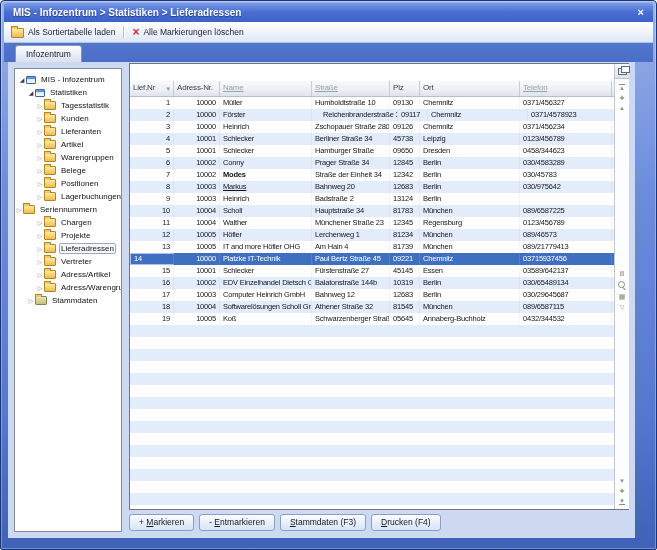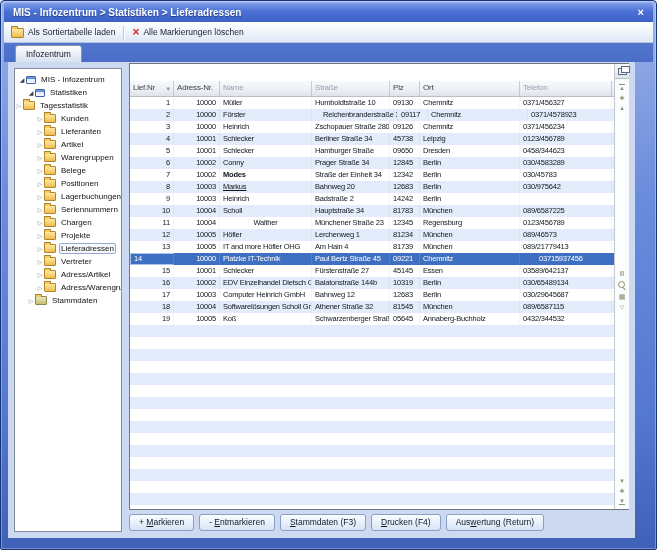--- a/index.html
+++ b/index.html
@@ -50,21 +50,21 @@
   .tree-label { padding:1px 2px; }
   .tree-item.selected .tree-label { border:1px solid #98a8c8; border-radius:2px; background:#f6f9fd; padding:0 1px; }
 
   .gridwrap { position:absolute; left:121px; top:1px; width:500px; height:447px; background:#fff;
     border:1px solid #70767f; box-sizing:border-box; display:flex; }
   .grid-main { width:484px; flex:none; display:flex; flex-direction:column; overflow:hidden; }
   .grid-header { display:flex; height:15px; flex:none;
     background:linear-gradient(180deg,#f8f9fb 0%, #eceff4 60%, #dfe3ea 100%); border-bottom:1px solid #b9bec8;margin-top:17px; }
   .gh-cell { box-sizing:border-box; border-right:1px solid #c6cad2; font-size:8px; line-height:14px;
     padding:0 3px; color:#3c3f46; overflow:hidden; white-space:nowrap; position:relative; flex:none; letter-spacing:-0.2px; }
-  .gh-cell.muted { color:#9ba1ab; }
+  .gh-cell.muted { color:#9ba1ab;text-decoration:underline; }
   .sort-glyph { position:absolute; right:2px; top:1px; font-size:6px; color:#8c99aa; }
 
   .g-row { display:flex; height:12px; flex:none; background:#fff; }
   .g-row.alt { background:#e2ecfa; }
   .g-row.selected { background:#3e6fc0; }
   .g-cell { box-sizing:border-box; font-size:7.5px; letter-spacing:-0.2px; line-height:12px; padding:0 3px;
     overflow:hidden; white-space:nowrap; color:#14161c; border-right:1px solid rgba(90,110,160,.07); flex:none; }
   .g-row.selected .g-cell { color:#fff; border-right-color:rgba(255,255,255,.12); }
   .g-cell.num { text-align:right; }
   .g-cell.focus-cell { text-align:left; border:1px solid #a8c4ee; line-height:10px; }
@@ -126,61 +126,61 @@
         <div class="tree-item" style="padding-left: 3px;">
           <span class="tw-exp">◢</span>
           <span class="app-glyph"></span>
           <span class="tree-label">MIS - Infozentrum</span>
         </div>
         <div class="tree-item" style="padding-left: 12px;">
           <span class="tw-exp">◢</span>
           <span class="app-glyph"></span>
           <span class="tree-label">Statistiken</span>
         </div>
+        <div class="tree-item" style="padding-left: 21px;">
+          <span class="tw-exp hollow">▷</span>
+          <span class="folder-glyph"></span>
+          <span class="tree-label">Tagesstatistik</span>
+        </div>
+        <div class="tree-item" style="padding-left: 21px;">
+          <span class="tw-exp hollow">▷</span>
+          <span class="folder-glyph"></span>
+          <span class="tree-label">Kunden</span>
+        </div>
+        <div class="tree-item" style="padding-left: 21px;">
+          <span class="tw-exp hollow">▷</span>
+          <span class="folder-glyph"></span>
+          <span class="tree-label">Lieferanten</span>
+        </div>
+        <div class="tree-item" style="padding-left: 21px;">
+          <span class="tw-exp hollow">▷</span>
+          <span class="folder-glyph"></span>
+          <span class="tree-label">Artikel</span>
+        </div>
+        <div class="tree-item" style="padding-left: 21px;">
+          <span class="tw-exp hollow">▷</span>
+          <span class="folder-glyph"></span>
+          <span class="tree-label">Warengruppen</span>
+        </div>
+        <div class="tree-item" style="padding-left: 21px;">
+          <span class="tw-exp hollow">▷</span>
+          <span class="folder-glyph"></span>
+          <span class="tree-label">Belege</span>
+        </div>
+        <div class="tree-item" style="padding-left: 21px;">
+          <span class="tw-exp hollow">▷</span>
+          <span class="folder-glyph"></span>
+          <span class="tree-label">Positionen</span>
+        </div>
+        <div class="tree-item" style="padding-left: 21px;">
+          <span class="tw-exp hollow">▷</span>
+          <span class="folder-glyph"></span>
+          <span class="tree-label">Lagerbuchungen</span>
+        </div>
         <div class="tree-item" style="">
-          <span class="tw-exp hollow">▷</span>
-          <span class="folder-glyph"></span>
-          <span class="tree-label">Tagesstatistik</span>
-        </div>
-        <div class="tree-item" style="padding-left: 21px;">
-          <span class="tw-exp hollow">▷</span>
-          <span class="folder-glyph"></span>
-          <span class="tree-label">Kunden</span>
-        </div>
-        <div class="tree-item" style="padding-left: 21px;">
-          <span class="tw-exp hollow">▷</span>
-          <span class="folder-glyph"></span>
-          <span class="tree-label">Lieferanten</span>
-        </div>
-        <div class="tree-item" style="padding-left: 21px;">
-          <span class="tw-exp hollow">▷</span>
-          <span class="folder-glyph"></span>
-          <span class="tree-label">Artikel</span>
-        </div>
-        <div class="tree-item" style="padding-left: 21px;">
-          <span class="tw-exp hollow">▷</span>
-          <span class="folder-glyph"></span>
-          <span class="tree-label">Warengruppen</span>
-        </div>
-        <div class="tree-item" style="padding-left: 21px;">
-          <span class="tw-exp hollow">▷</span>
-          <span class="folder-glyph"></span>
-          <span class="tree-label">Belege</span>
-        </div>
-        <div class="tree-item" style="padding-left: 21px;">
-          <span class="tw-exp hollow">▷</span>
-          <span class="folder-glyph"></span>
-          <span class="tree-label">Positionen</span>
-        </div>
-        <div class="tree-item" style="padding-left: 21px;">
-          <span class="tw-exp hollow">▷</span>
-          <span class="folder-glyph"></span>
-          <span class="tree-label">Lagerbuchungen</span>
-        </div>
-        <div class="tree-item" style="padding-left: 21px;">
           <span class="tw-exp hollow">▷</span>
           <span class="folder-glyph"></span>
           <span class="tree-label">Seriennummern</span>
         </div>
         <div class="tree-item" style="padding-left: 21px;">
           <span class="tw-exp hollow">▷</span>
           <span class="folder-glyph"></span>
           <span class="tree-label">Chargen</span>
         </div>
         <div class="tree-item" style="padding-left: 21px;">
@@ -297,37 +297,37 @@
               <span class="g-cell" style="width: 78px; display: inline-block; box-sizing: border-box;">Bahnweg 20</span>
               <span class="g-cell" style="width: 30px; display: inline-block; box-sizing: border-box;">12683</span>
               <span class="g-cell" style="width: 100px; display: inline-block; box-sizing: border-box;">Berlin</span>
               <span class="g-cell" style="width: 92px; display: inline-block; box-sizing: border-box;">030/975642</span>
             </div>
             <div class="g-row">
               <span class="g-cell num" style="width: 44px; display: inline-block; box-sizing: border-box;">9</span>
               <span class="g-cell num" style="width: 46px; display: inline-block; box-sizing: border-box;">10003</span>
               <span class="g-cell" style="width: 92px; display: inline-block; box-sizing: border-box;">Heinrich</span>
               <span class="g-cell" style="width: 78px; display: inline-block; box-sizing: border-box;">Badstraße 2</span>
-              <span class="g-cell" style="width: 30px; display: inline-block; box-sizing: border-box;">14242</span>
+              <span class="g-cell" style="width: 30px; display: inline-block; box-sizing: border-box;">13124</span>
               <span class="g-cell" style="width: 100px; display: inline-block; box-sizing: border-box;">Berlin</span>
               <span class="g-cell" style="width: 92px; display: inline-block; box-sizing: border-box; margin-top: 22px;">030/5647328</span>
             </div>
             <div class="g-row alt">
               <span class="g-cell num" style="width: 44px; display: inline-block; box-sizing: border-box;">10</span>
               <span class="g-cell num" style="width: 46px; display: inline-block; box-sizing: border-box;">10004</span>
               <span class="g-cell" style="width: 92px; display: inline-block; box-sizing: border-box;">Scholl</span>
               <span class="g-cell" style="width: 78px; display: inline-block; box-sizing: border-box;">Hauptstraße 34</span>
               <span class="g-cell" style="width: 30px; display: inline-block; box-sizing: border-box;">81783</span>
               <span class="g-cell" style="width: 100px; display: inline-block; box-sizing: border-box;">München</span>
               <span class="g-cell" style="width: 92px; display: inline-block; box-sizing: border-box;">089/6587225</span>
             </div>
             <div class="g-row">
               <span class="g-cell num" style="width: 44px; display: inline-block; box-sizing: border-box;">11</span>
               <span class="g-cell num" style="width: 46px; display: inline-block; box-sizing: border-box;">10004</span>
-              <span class="g-cell" style="width: 92px; display: inline-block; box-sizing: border-box; text-align: center;">Walther</span>
+              <span class="g-cell" style="width: 92px; display: inline-block; box-sizing: border-box;">Walther</span>
               <span class="g-cell" style="width: 78px; display: inline-block; box-sizing: border-box;">Münchener Straße 23</span>
               <span class="g-cell" style="width: 30px; display: inline-block; box-sizing: border-box;">12345</span>
               <span class="g-cell" style="width: 100px; display: inline-block; box-sizing: border-box;">Regensburg</span>
               <span class="g-cell" style="width: 92px; display: inline-block; box-sizing: border-box;">0123/456789</span>
             </div>
             <div class="g-row alt">
               <span class="g-cell num" style="width: 44px; display: inline-block; box-sizing: border-box;">12</span>
               <span class="g-cell num" style="width: 46px; display: inline-block; box-sizing: border-box;">10005</span>
               <span class="g-cell" style="width: 92px; display: inline-block; box-sizing: border-box;">Höfler</span>
               <span class="g-cell" style="width: 78px; display: inline-block; box-sizing: border-box;">Lerchenweg 1</span>
@@ -344,21 +344,21 @@
               <span class="g-cell" style="width: 100px; display: inline-block; box-sizing: border-box;">München</span>
               <span class="g-cell" style="width: 92px; display: inline-block; box-sizing: border-box;">089/21779413</span>
             </div>
             <div class="g-row selected">
               <span class="g-cell focus-cell" style="width: 44px; display: inline-block; box-sizing: border-box;">14</span>
               <span class="g-cell num" style="width: 46px; display: inline-block; box-sizing: border-box;">10000</span>
               <span class="g-cell" style="width: 92px; display: inline-block; box-sizing: border-box;">Platzke IT-Technik</span>
               <span class="g-cell" style="width: 78px; display: inline-block; box-sizing: border-box;">Paul Bertz Straße 45</span>
               <span class="g-cell" style="width: 30px; display: inline-block; box-sizing: border-box;">09221</span>
               <span class="g-cell" style="width: 100px; display: inline-block; box-sizing: border-box;">Chemnitz</span>
-              <span class="g-cell" style="width: 92px; display: inline-block; box-sizing: border-box; margin-left: 16px;">03715937456</span>
+              <span class="g-cell" style="width: 92px; display: inline-block; box-sizing: border-box;">03715937456</span>
             </div>
             <div class="g-row">
               <span class="g-cell num" style="width: 44px; display: inline-block; box-sizing: border-box;">15</span>
               <span class="g-cell num" style="width: 46px; display: inline-block; box-sizing: border-box;">10001</span>
               <span class="g-cell" style="width: 92px; display: inline-block; box-sizing: border-box;">Schlecker</span>
               <span class="g-cell" style="width: 78px; display: inline-block; box-sizing: border-box;">Fürstenstraße 27</span>
               <span class="g-cell" style="width: 30px; display: inline-block; box-sizing: border-box;">45145</span>
               <span class="g-cell" style="width: 100px; display: inline-block; box-sizing: border-box;">Essen</span>
               <span class="g-cell" style="width: 92px; display: inline-block; box-sizing: border-box;">03589/642137</span>
             </div>
@@ -422,17 +422,16 @@
             <span class="nav-ico lined-bottom">▼</span>
           </div>
       </div>
     </div>
 
     <div class="buttonbar">
         <button class="btn"><span>+ </span><u>M</u><span>arkieren</span></button>
         <button class="btn"><span>- </span><u>E</u><span>ntmarkieren</span></button>
         <button class="btn"><span></span><u>S</u><span>tammdaten (F3)</span></button>
         <button class="btn"><span></span><u>D</u><span>rucken (F4)</span></button>
-        <button class="btn"><span>Aus</span><u>w</u><span>ertung (Return)</span></button>
       </div>
 
   </div>
 </div>
 
 </body></html>

